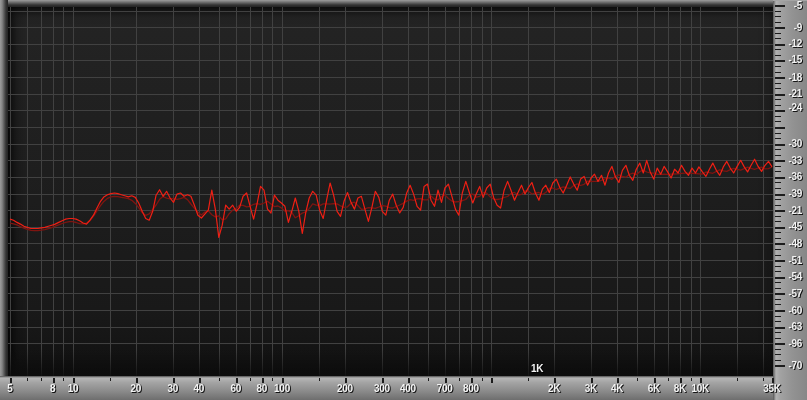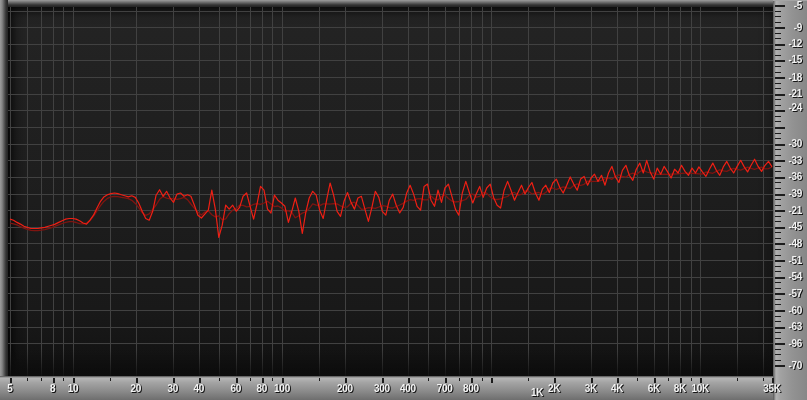--- a/index.html
+++ b/index.html
@@ -231,21 +231,21 @@
       <div class="flabel" style="left: 157.7px; top: 384px;">30</div>
       <div class="flabel" style="left: 183.823px; top: 384px;">40</div>
       <div class="flabel" style="left: 220.641px; top: 384px;">60</div>
       <div class="flabel" style="left: 246.764px; top: 384px;">80</div>
       <div class="flabel" style="left: 267.027px; top: 384px;">100</div>
       <div class="flabel" style="left: 329.968px; top: 384px;">200</div>
       <div class="flabel" style="left: 366.786px; top: 384px;">300</div>
       <div class="flabel" style="left: 392.909px; top: 384px;">400</div>
       <div class="flabel" style="left: 429.727px; top: 384px;">700</div>
       <div class="flabel" style="left: 455.85px; top: 384px;">800</div>
-      <div class="flabel" style="left: 476.112px; top: 388px; padding-left: 46px;">1K</div>
+      <div class="flabel" style="left: 476.112px; top: 364px; padding-left: 46px;">1K</div>
       <div class="flabel" style="left: 539.054px; top: 384px;">2K</div>
       <div class="flabel" style="left: 575.872px; top: 384px;">3K</div>
       <div class="flabel" style="left: 601.995px; top: 384px;">4K</div>
       <div class="flabel" style="left: 638.813px; top: 384px;">6K</div>
       <div class="flabel" style="left: 664.936px; top: 384px;">8K</div>
       <div class="flabel" style="left: 685.198px; top: 384px;">10K</div>
       <div class="flabel" style="left: 757px; top: 384px;">35K</div>
       <div class="dblabel" style="left: 777px; top: 0.5px;">-5</div>
       <div class="dblabel" style="left: 777px; top: 22.684px;">-9</div>
       <div class="dblabel" style="left: 777px; top: 39.322px;">-12</div>

